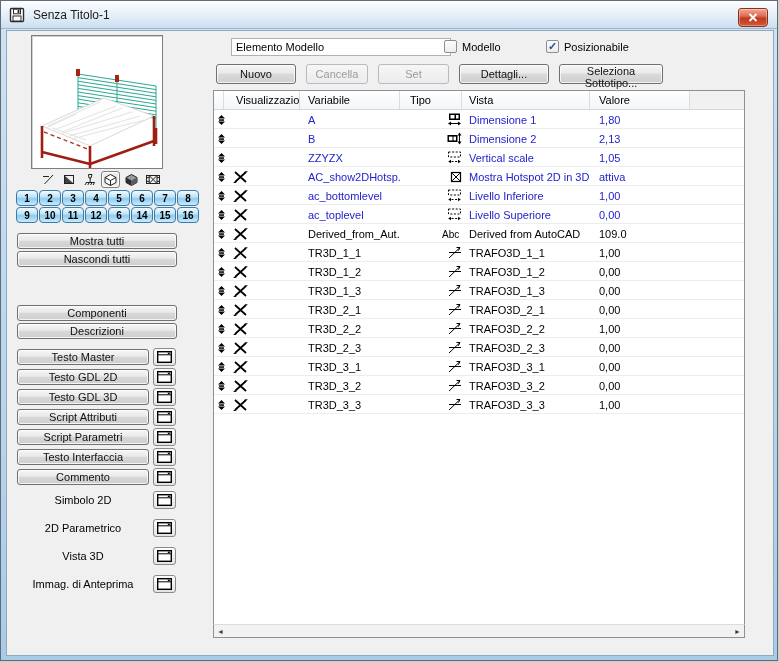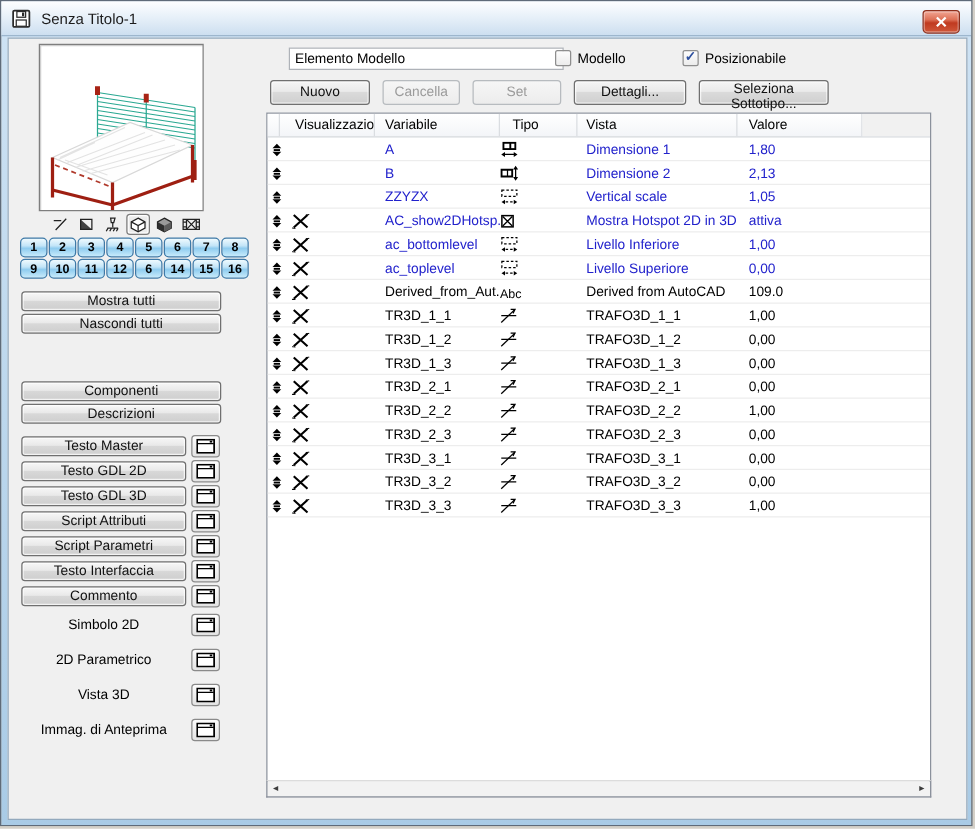--- a/index.html
+++ b/index.html
@@ -64,21 +64,21 @@
     background:linear-gradient(180deg,#ffffff,#f3f5f8);border-bottom:1px solid #d4d7db;}
   .th{font-size:11px;color:#000;display:flex;align-items:center;border-right:1px solid #dadde1;overflow:hidden;white-space:nowrap;}
   .th.filler{border-right:none;background:#f1f1f1;}
   .trow{display:grid;grid-template-columns:10px 76px 100px 62px 128px 100px 1fr;height:19px;
     border-bottom:1px solid #ededed;align-items:center;}
   .c-icons{grid-column:1/3;display:flex;align-items:center;padding-left:3px;height:19px;}
   .c-move{width:16px;display:flex;align-items:center;}
   .c-x{width:20px;display:flex;align-items:center;}
   .c-var,.c-name,.c-val{font-size:11px;white-space:nowrap;overflow:hidden;}
   .c-var{padding-left:8px;}
-  .c-type{display:flex;align-items:center;justify-content:flex-start;}
+  .c-type{display:flex;align-items:center;justify-content:flex-end;}
   .c-name{padding-left:7px;}
   .c-val{padding-left:9px;}
   .blue{color:#2222cc;}
   .hscroll{position:absolute;left:206px;top:593px;width:532px;height:14px;background:#f2f2f2;
     border:1px solid #8b919c;border-top:1px solid #dcdcdc;display:flex;align-items:center;justify-content:space-between;
     padding:0 3px;}
   .scrollArrow{font-size:7px;color:#3c3c3c;line-height:7px;}
 </style>
 </head>
 <body>

